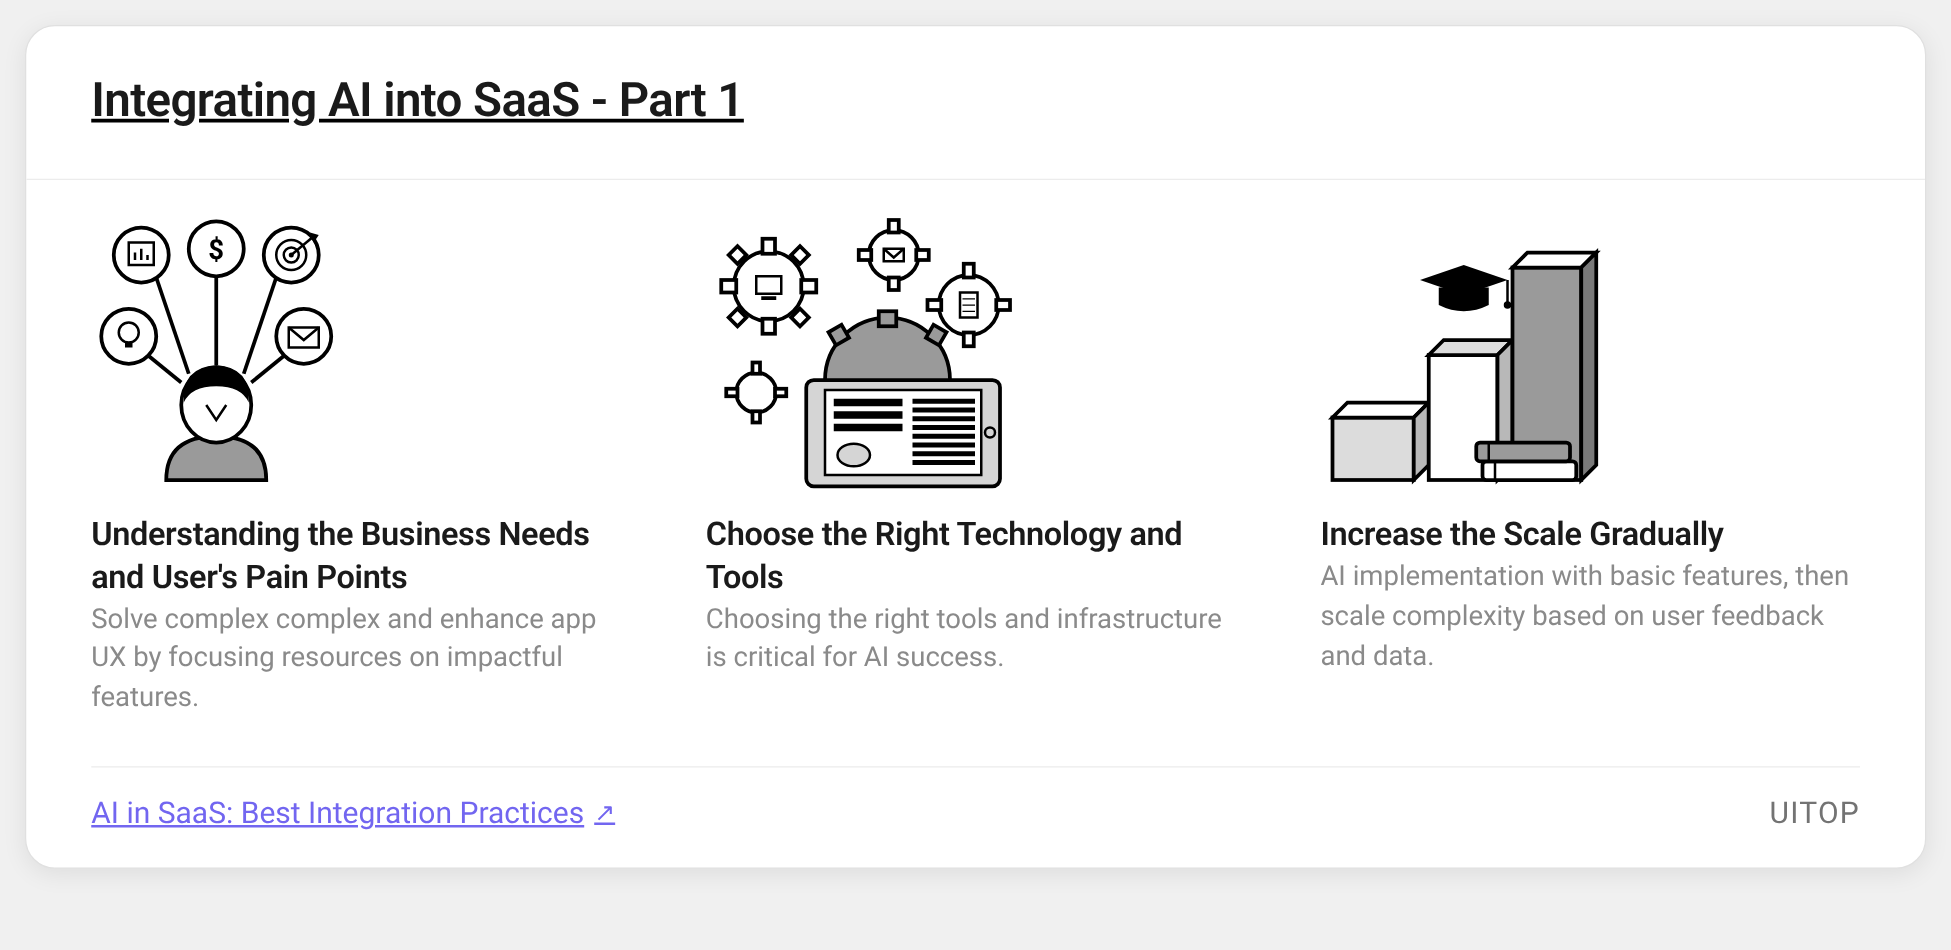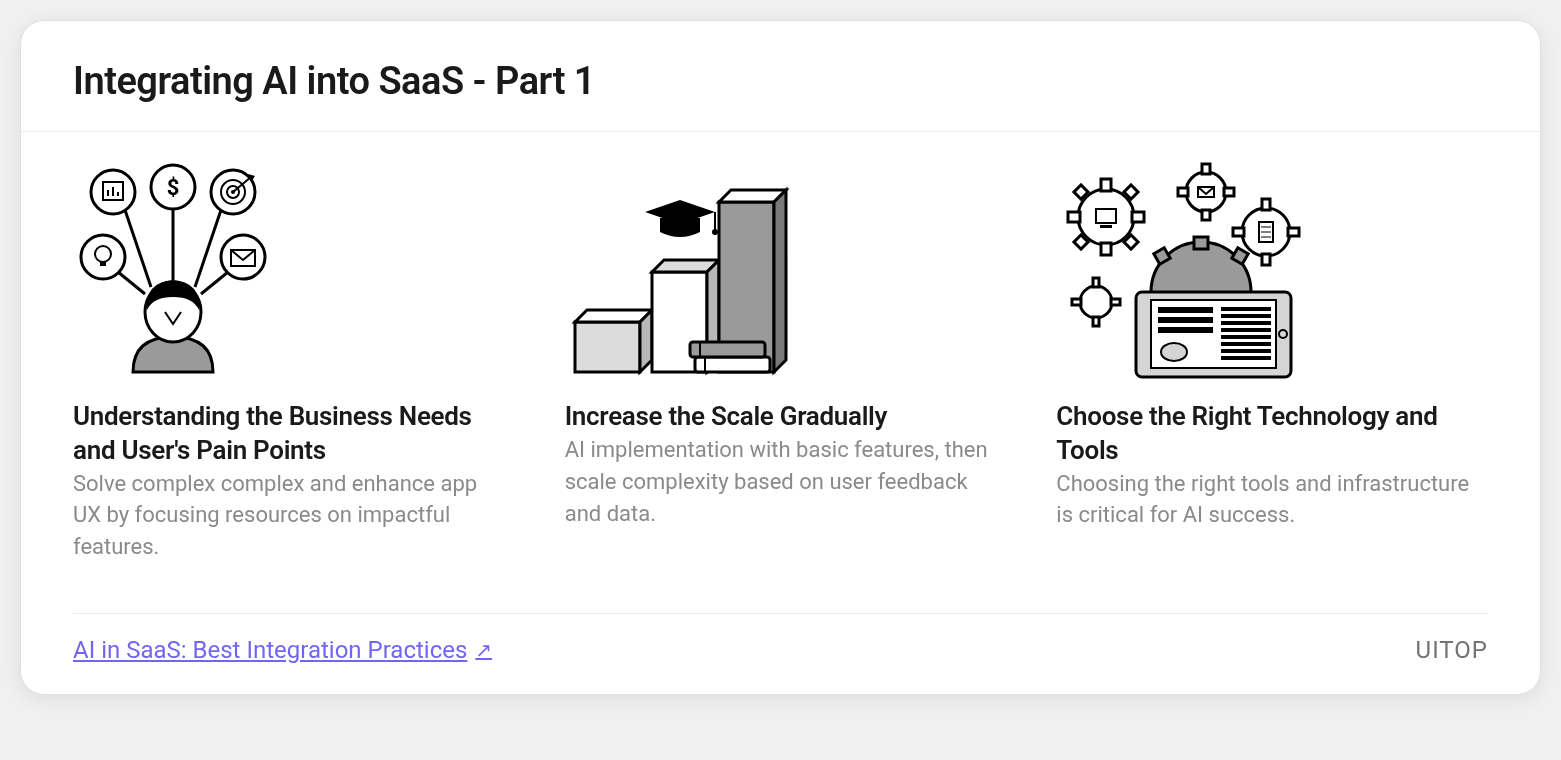--- a/index.html
+++ b/index.html
@@ -17,22 +17,23 @@
   }
   .card {
     width: 1530px;
     background: #ffffff;
     border: 1px solid #e0e0e0;
     border-radius: 24px;
     box-shadow: 0 4px 20px rgba(0,0,0,0.08);
     overflow: hidden;
   }
   .header {
-    padding: 38px 52px 28px 52px;
+    padding: 38px 52px 40px 52px;
     border-bottom: 1px solid #ececec;
+    text-decoration: underline;
   }
   .title {
     font-size: 38px;
     font-weight: 600;
     color: #1a1a1a;
     letter-spacing: -0.5px;
   }
   .content {
     padding: 30px 52px 20px 52px;
     display: flex;
@@ -57,21 +58,21 @@
     line-height: 1.3;
     letter-spacing: -0.3px;
   }
   .col-desc {
     font-size: 22px;
     font-weight: 400;
     color: #8a8a8a;
     line-height: 1.45;
   }
   .footer {
-    margin: 30px 52px 30px 52px;
+    margin: 18px 52px 30px 52px;
     padding-top: 22px;
     border-top: 1px solid #ececec;
     display: flex;
     justify-content: space-between;
     align-items: center;
     gap: 41px;
   }
   .footer-link {
     font-size: 24px;
     color: #7266f0;
@@ -140,49 +141,20 @@
           <path d="M 175 12 L 182 14 L 178 20 Z" fill="#000"></path>
 
           <circle cx="170" cy="95" r="22" fill="#fff" stroke="#000" stroke-width="3"></circle>
           <path d="M 155 110 L 128 132" stroke="#000" stroke-width="3"></path>
           <rect x="158" y="88" width="24" height="16" fill="none" stroke="#000" stroke-width="2"></rect>
           <path d="M 158 88 L 170 98 L 182 88" fill="none" stroke="#000" stroke-width="2"></path>
         </svg>
       </div>
       <h2 class="col-title">Understanding the Business Needs and User's Pain Points</h2>
       <p class="col-desc">Solve complex complex and enhance app UX by focusing resources on impactful features.</p>
-    </div>
-
-    <div class="column">
-      <div class="illustration">
-        <svg width="230" height="220" viewBox="0 0 230 220">
-
-          <rect x="10" y="160" width="65" height="50" fill="#dcdcdc" stroke="#000" stroke-width="3"></rect>
-          <path d="M 10 160 L 22 148 L 87 148 L 75 160 Z" fill="#fff" stroke="#000" stroke-width="3"></path>
-          <path d="M 75 160 L 87 148 L 87 198 L 75 210 Z" fill="#b8b8b8" stroke="#000" stroke-width="3"></path>
-          <rect x="87" y="110" width="55" height="100" fill="#fff" stroke="#000" stroke-width="3"></rect>
-          <path d="M 87 110 L 99 98 L 154 98 L 142 110 Z" fill="#dcdcdc" stroke="#000" stroke-width="3"></path>
-          <path d="M 142 110 L 154 98 L 154 198 L 142 210 Z" fill="#b8b8b8" stroke="#000" stroke-width="3"></path>
-          <rect x="154" y="40" width="55" height="170" fill="#9a9a9a" stroke="#000" stroke-width="3"></rect>
-          <path d="M 154 40 L 166 28 L 221 28 L 209 40 Z" fill="#fff" stroke="#000" stroke-width="3"></path>
-          <path d="M 209 40 L 221 28 L 221 198 L 209 210 Z" fill="#7a7a7a" stroke="#000" stroke-width="3"></path>
-
-          <path d="M 80 50 L 115 38 L 150 50 L 115 62 Z" fill="#000"></path>
-          <path d="M 95 56 L 95 70 Q 115 80 135 70 L 135 56" fill="#000"></path>
-          <line x1="150" y1="50" x2="150" y2="68" stroke="#000" stroke-width="2"></line>
-          <circle cx="150" cy="70" r="3" fill="#000"></circle>
-
-          <rect x="130" y="195" width="75" height="15" rx="3" fill="#fff" stroke="#000" stroke-width="3"></rect>
-          <rect x="125" y="180" width="75" height="15" rx="3" fill="#9a9a9a" stroke="#000" stroke-width="3"></rect>
-          <line x1="135" y1="180" x2="135" y2="195" stroke="#000" stroke-width="2"></line>
-          <line x1="140" y1="195" x2="140" y2="210" stroke="#000" stroke-width="2"></line>
-        </svg>
-      </div>
-      <h2 class="col-title">Increase the Scale Gradually</h2>
-      <p class="col-desc">AI implementation with basic features, then scale complexity based on user feedback and data.</p>
     </div>
 
     <div class="column">
       <div class="illustration">
         <svg width="250" height="220" viewBox="0 0 250 220">
 
           <g transform="translate(50,55)">
             <circle r="28" fill="#fff" stroke="#000" stroke-width="3"></circle>
             <g stroke="#000" stroke-width="3" fill="#fff">
               <rect x="-5" y="-38" width="10" height="12"></rect>
@@ -250,20 +222,49 @@
           <rect x="165" y="173" width="50" height="4" fill="#000"></rect>
           <rect x="165" y="180" width="50" height="4" fill="#000"></rect>
           <rect x="165" y="187" width="50" height="4" fill="#000"></rect>
           <rect x="165" y="194" width="50" height="4" fill="#000"></rect>
         </svg>
       </div>
       <h2 class="col-title">Choose the Right Technology and Tools</h2>
       <p class="col-desc">Choosing the right tools and infrastructure is critical for AI success.</p>
     </div>
 
+    <div class="column">
+      <div class="illustration">
+        <svg width="230" height="220" viewBox="0 0 230 220">
+
+          <rect x="10" y="160" width="65" height="50" fill="#dcdcdc" stroke="#000" stroke-width="3"></rect>
+          <path d="M 10 160 L 22 148 L 87 148 L 75 160 Z" fill="#fff" stroke="#000" stroke-width="3"></path>
+          <path d="M 75 160 L 87 148 L 87 198 L 75 210 Z" fill="#b8b8b8" stroke="#000" stroke-width="3"></path>
+          <rect x="87" y="110" width="55" height="100" fill="#fff" stroke="#000" stroke-width="3"></rect>
+          <path d="M 87 110 L 99 98 L 154 98 L 142 110 Z" fill="#dcdcdc" stroke="#000" stroke-width="3"></path>
+          <path d="M 142 110 L 154 98 L 154 198 L 142 210 Z" fill="#b8b8b8" stroke="#000" stroke-width="3"></path>
+          <rect x="154" y="40" width="55" height="170" fill="#9a9a9a" stroke="#000" stroke-width="3"></rect>
+          <path d="M 154 40 L 166 28 L 221 28 L 209 40 Z" fill="#fff" stroke="#000" stroke-width="3"></path>
+          <path d="M 209 40 L 221 28 L 221 198 L 209 210 Z" fill="#7a7a7a" stroke="#000" stroke-width="3"></path>
+
+          <path d="M 80 50 L 115 38 L 150 50 L 115 62 Z" fill="#000"></path>
+          <path d="M 95 56 L 95 70 Q 115 80 135 70 L 135 56" fill="#000"></path>
+          <line x1="150" y1="50" x2="150" y2="68" stroke="#000" stroke-width="2"></line>
+          <circle cx="150" cy="70" r="3" fill="#000"></circle>
+
+          <rect x="130" y="195" width="75" height="15" rx="3" fill="#fff" stroke="#000" stroke-width="3"></rect>
+          <rect x="125" y="180" width="75" height="15" rx="3" fill="#9a9a9a" stroke="#000" stroke-width="3"></rect>
+          <line x1="135" y1="180" x2="135" y2="195" stroke="#000" stroke-width="2"></line>
+          <line x1="140" y1="195" x2="140" y2="210" stroke="#000" stroke-width="2"></line>
+        </svg>
+      </div>
+      <h2 class="col-title">Increase the Scale Gradually</h2>
+      <p class="col-desc">AI implementation with basic features, then scale complexity based on user feedback and data.</p>
+    </div>
+
   </div>
 
   <div class="footer">
     <a class="footer-link">
       <span>AI in SaaS: Best Integration Practices</span>
       <span class="arrow-icon">↗</span>
     </a>
     <div class="brand">UITOP</div>
   </div>
 </div>

